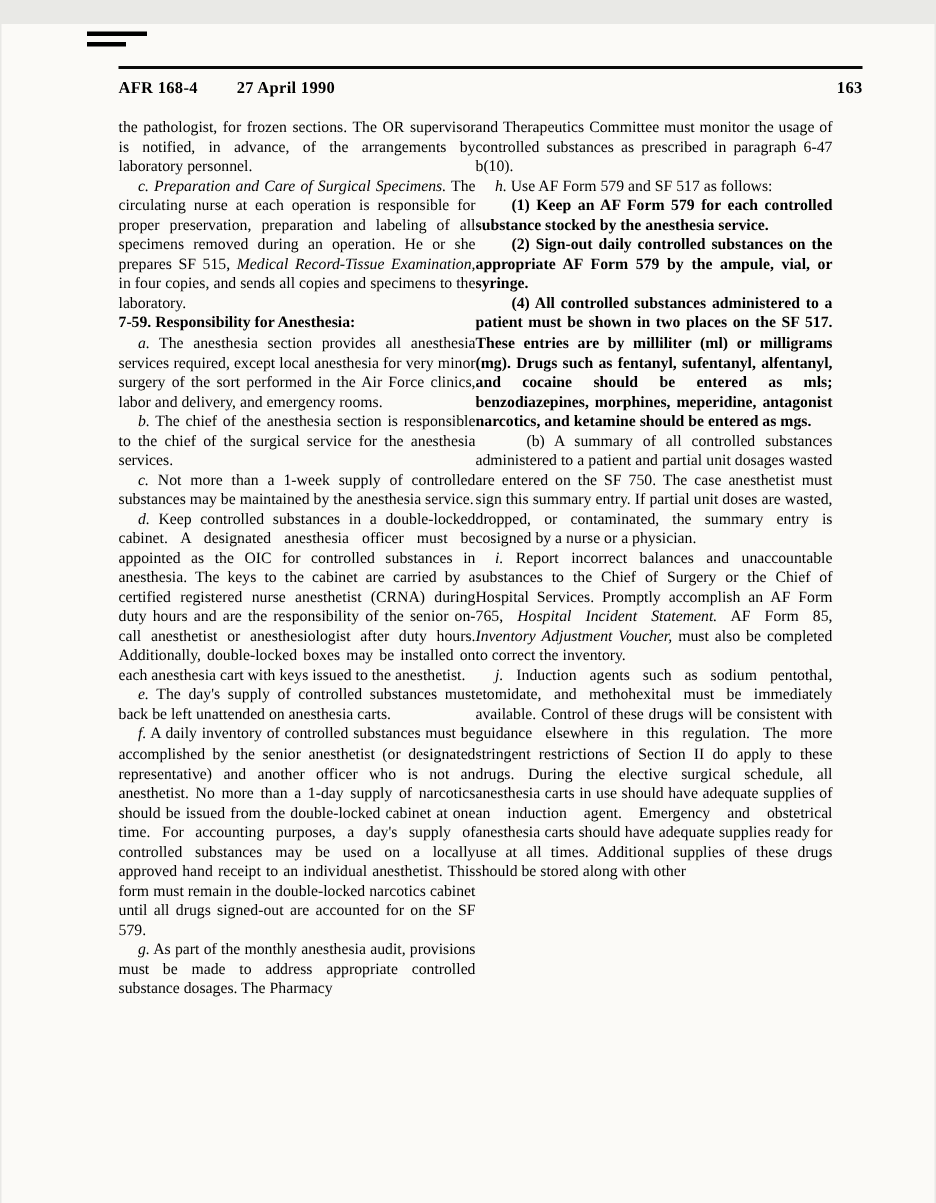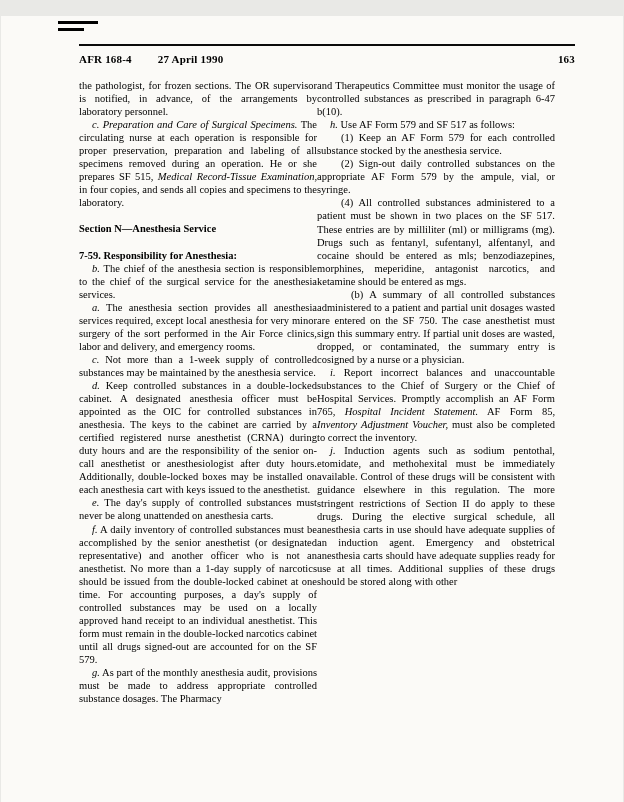--- a/index.html
+++ b/index.html
@@ -66,21 +66,21 @@
     font-weight: 700;
     margin: 13px 0;
     text-align: left;
   }
   .col p.heading2 {
     font-weight: 700;
     margin: 0;
     text-align: left;
   }
   .indent-1 { text-indent: 13px; }
-  .indent-2 { text-indent: 24px; }
+  .indent-2 { text-indent: 24px; font-weight: bold; }
   .indent-3 { text-indent: 34px; }
   .it { font-style: italic; }
   .bd { font-weight: 700; }
 </style>
 </head>
 <body>
 
 <div class="page">
 
   <div class="scan-marks">
@@ -96,27 +96,26 @@
         <span>AFR 168-4</span>
         <span class="hdr-date">27 April 1990</span>
       </div>
       <span>163</span>
     </div>
 
     <div class="doc-body">
       <div class="col" id="col-left">
           <p class="indent-0"><span>the pathologist, for frozen sections. The OR supervisor is notified, in advance, of the arrangements by laboratory personnel.</span></p>
           <p class="indent-1"><span class="it">c. Preparation and Care of Surgical Specimens.</span><span> The circulating nurse at each operation is responsible for proper preservation, preparation and labeling of all specimens removed during an operation. He or she prepares SF 515, </span><span class="it">Medical Record-Tissue Examination,</span><span> in four copies, and sends all copies and specimens to the laboratory.</span></p>
-          <p class="heading1 indent-0"><span class="bd">Section N—Anesthesia Service</span></p>
           <p class="heading2 indent-0"><span class="bd">7-59. Responsibility for Anesthesia:</span></p>
+          <p class="indent-1"><span class="it">a.</span><span> The anesthesia section provides all anesthesia services required, except local anesthesia for very minor surgery of the sort performed in the Air Force clinics, labor and delivery, and emergency rooms.</span></p>
           <p class="indent-1"><span class="it">b.</span><span> The chief of the anesthesia section is responsible to the chief of the surgical service for the anesthesia services.</span></p>
-          <p class="indent-1"><span class="it">a.</span><span> The anesthesia section provides all anesthesia services required, except local anesthesia for very minor surgery of the sort performed in the Air Force clinics, labor and delivery, and emergency rooms.</span></p>
           <p class="indent-1"><span class="it">c.</span><span> Not more than a 1-week supply of controlled substances may be maintained by the anesthesia service.</span></p>
           <p class="indent-1"><span class="it">d.</span><span> Keep controlled substances in a double-locked cabinet. A designated anesthesia officer must be appointed as the OIC for controlled substances in anesthesia. The keys to the cabinet are carried by a certified registered nurse anesthetist (CRNA) during duty hours and are the responsibility of the senior on-call anesthetist or anesthesiologist after duty hours. Additionally, double-locked boxes may be installed on each anesthesia cart with keys issued to the anesthetist.</span></p>
-          <p class="indent-1"><span class="it">e.</span><span> The day's supply of controlled substances must never be along unattended on anesthesia carts.</span></p>
+          <p class="indent-1"><span class="it">e.</span><span> The day's supply of controlled substances must back be left unattended on anesthesia carts.</span></p>
           <p class="indent-1"><span class="it">f.</span><span> A daily inventory of controlled substances must be accomplished by the senior anesthetist (or designated representative) and another officer who is not an anesthetist. No more than a 1-day supply of narcotics should be issued from the double-locked cabinet at one time. For accounting purposes, a day's supply of controlled substances may be used on a locally approved hand receipt to an individual anesthetist. This form must remain in the double-locked narcotics cabinet until all drugs signed-out are accounted for on the SF 579.</span></p>
           <p class="indent-1"><span class="it">g.</span><span> As part of the monthly anesthesia audit, provisions must be made to address appropriate controlled substance dosages. The Pharmacy</span></p>
         </div>
       <div class="col" id="col-right">
           <p class="indent-0"><span>and Therapeutics Committee must monitor the usage of controlled substances as prescribed in paragraph 6-47 b(10).</span></p>
           <p class="indent-1"><span class="it">h.</span><span> Use AF Form 579 and SF 517 as follows:</span></p>
           <p class="indent-2"><span>(1) Keep an AF Form 579 for each controlled substance stocked by the anesthesia service.</span></p>
           <p class="indent-2"><span>(2) Sign-out daily controlled substances on the appropriate AF Form 579 by the ampule, vial, or syringe.</span></p>
           <p class="indent-2"><span>(4) All controlled substances administered to a patient must be shown in two places on the SF 517. These entries are by milliliter (ml) or milligrams (mg). Drugs such as fentanyl, sufentanyl, alfentanyl, and cocaine should be entered as mls; benzodiazepines, morphines, meperidine, antagonist narcotics, and ketamine should be entered as mgs.</span></p>
           <p class="indent-3"><span>(b) A summary of all controlled substances administered to a patient and partial unit dosages wasted are entered on the SF 750. The case anesthetist must sign this summary entry. If partial unit doses are wasted, dropped, or contaminated, the summary entry is cosigned by a nurse or a physician.</span></p>

